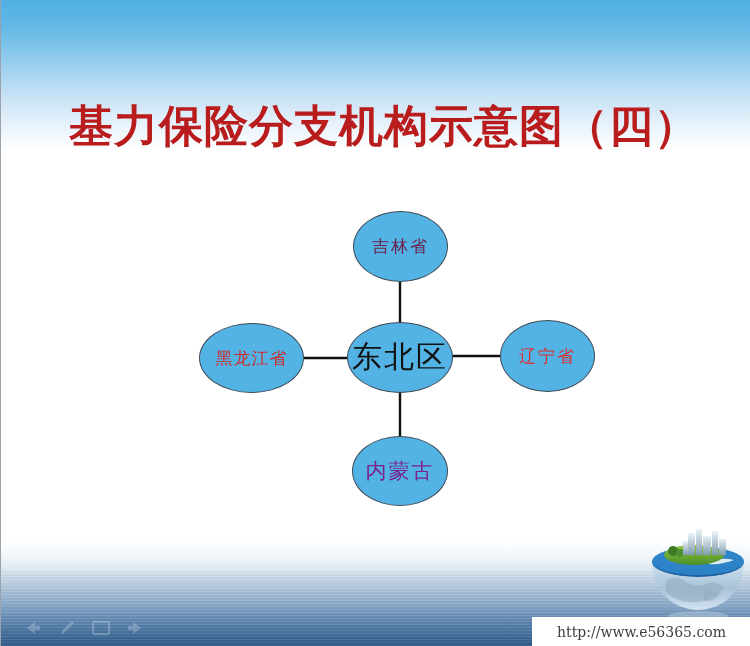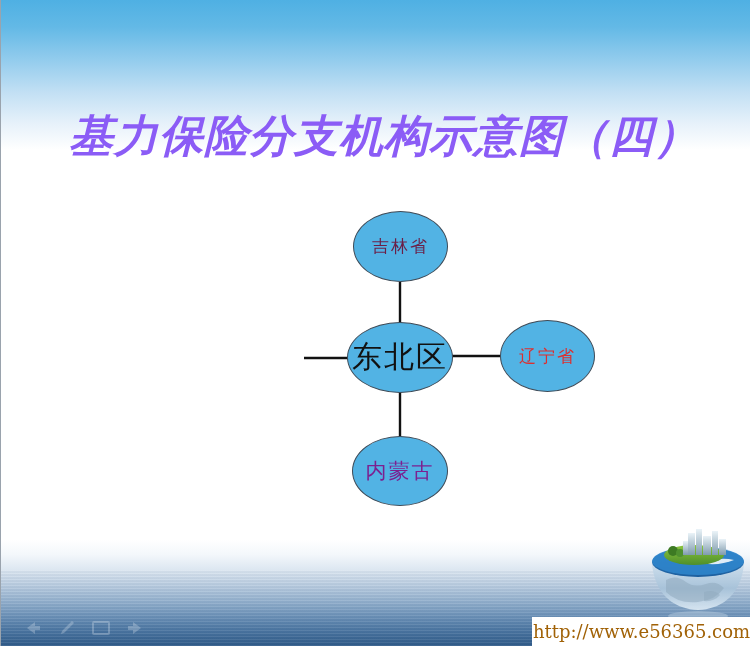--- a/index.html
+++ b/index.html
@@ -61,26 +61,25 @@
         rgba(20,50,90,0.06) 1px,
         rgba(20,50,90,0.06) 3px);
     opacity: 0.75;
     pointer-events: none;
   }
 
   
   .title {
     position: absolute;
     left: 68px;
-    top: 108px;
+    top: 98px;
     font-size: 44px;
     line-height: 56px;
     font-weight: bold;
-    font-style: italic;
-    color: #8b5cf6;
+    color: #b91c1c;
     letter-spacing: 1px;
     white-space: nowrap;
     font-family: "DejaVu Serif", "Liberation Serif", serif;
   }
 
   
   .diagram {
     position: absolute;
     left: 0; top: 0;
     width: 642px; height: 646px;
@@ -136,22 +135,22 @@
     top: 617px;
     width: 219px;
     height: 29px;
     background: #ffffff;
     display: flex;
     align-items: center;
     justify-content: center;
   }
   .watermark span {
     font-family: "DejaVu Serif", "Liberation Serif", serif;
-    font-size: 18px;
-    color: #a16207;
+    font-size: 14px;
+    color: #404040;
     letter-spacing: 0px;
     white-space: nowrap;
     text-align: right;
   }
 
   
   .nav-controls {
     position: absolute;
     left: 22px;
     top: 619px;
@@ -186,20 +185,23 @@
       <line x1="399" y1="282" x2="399" y2="323" stroke="#111111" stroke-width="2.4"></line>
       <line x1="303" y1="358" x2="347" y2="358" stroke="#111111" stroke-width="2.4"></line>
       <line x1="451" y1="356" x2="499" y2="356" stroke="#111111" stroke-width="2.4"></line>
       <line x1="399" y1="392" x2="399" y2="437" stroke="#111111" stroke-width="2.4"></line>
     </svg>
 
     <div class="node node-top">
       <span>吉林省</span>
     </div>
 
+    <div class="node node-left">
+      <span>黑龙江省</span>
+    </div>
 
     <div class="node node-center">
       <span>东北区</span>
     </div>
 
     <div class="node node-bottom">
       <span>内蒙古</span>
     </div>
 
     <div class="node node-right">

